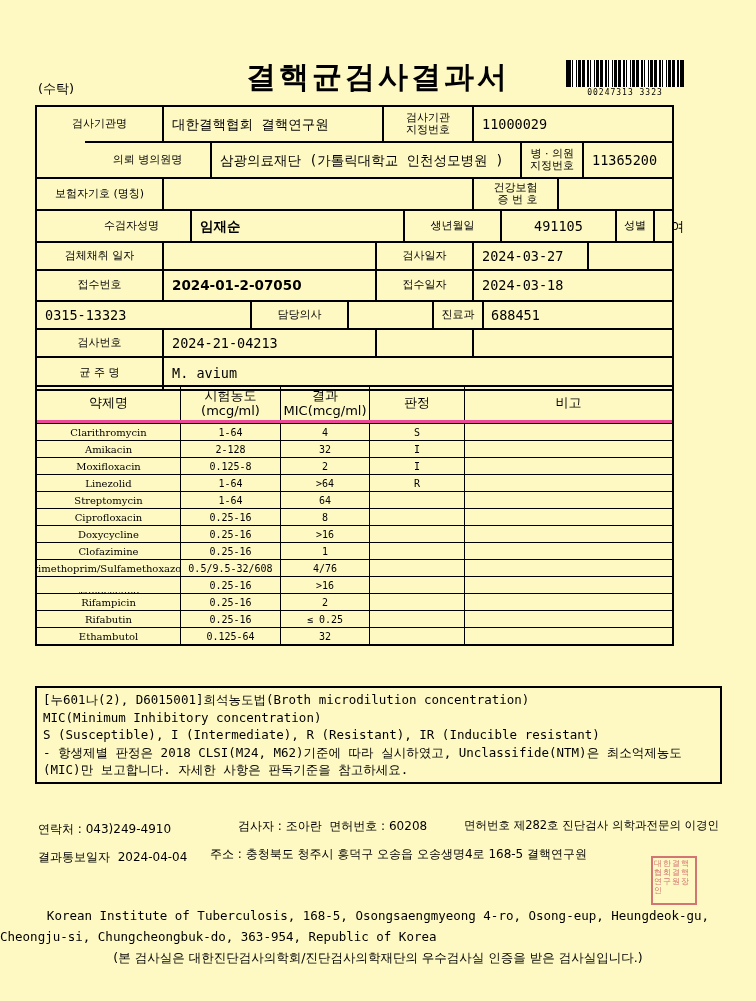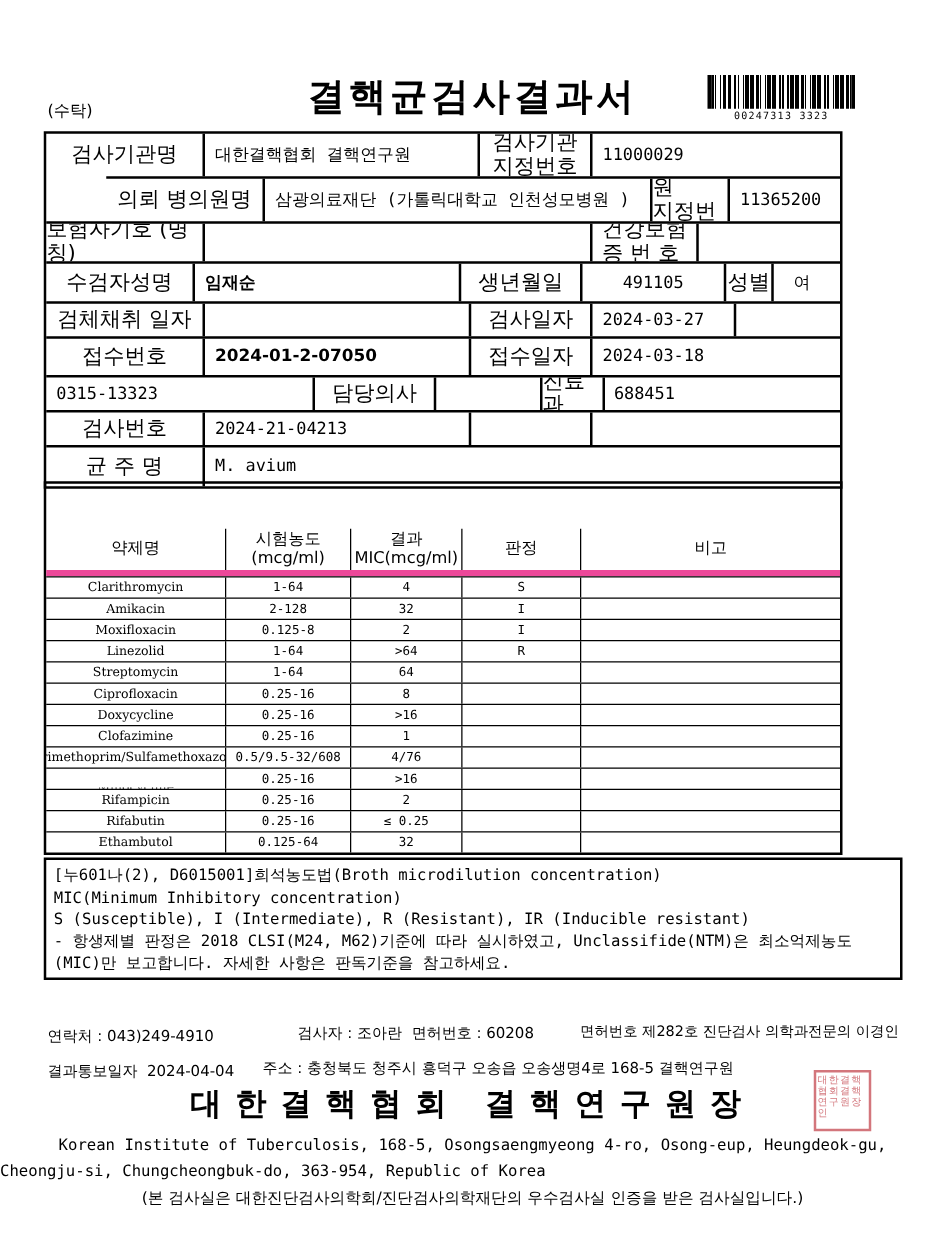--- a/index.html
+++ b/index.html
@@ -1,16 +1,16 @@
 <!DOCTYPE html>
 <html><head>
 <meta charset="utf-8">
 <style>
   html,body{margin:0;padding:0;background:#e8e8e8;}
-  #page{position:relative;width:756px;height:1001px;background:#ffffff;margin:0 auto;
+  #page{position:relative;width:756px;height:1001px;background:#fef9c3;margin:0 auto;
         font-family:"DejaVu Sans","Liberation Sans",sans-serif;color:#000;overflow:hidden;}
 
   
   .consign{position:absolute;left:38px;top:80px;font-size:13px;}
   .doc-title{position:absolute;left:0;right:0;top:57px;text-align:center;
              font-family:"DejaVu Serif","Liberation Serif",serif;
              font-size:30px;font-weight:bold;letter-spacing:3px;}
   .barcode{position:absolute;left:566px;top:60px;width:118px;}
   .barcode-bars{height:27px;
     background:repeating-linear-gradient(90deg,#000 0 2px,#fff 2px 3px,#000 3px 4px,#fff 4px 7px,
@@ -19,29 +19,29 @@
   .barcode-num{font-family:"DejaVu Sans Mono","Liberation Mono",monospace;
                font-size:8px;text-align:center;letter-spacing:1px;margin-top:1px;}
 
   
   #info-table{position:absolute;left:35px;top:105px;width:635px;border:2px solid #000;box-sizing:content-box;}
   .irow{display:flex;border-top:2px solid #000;}
   .irow:first-child{border-top:none;}
   .icell{box-sizing:border-box;display:flex;align-items:center;overflow:hidden;
          border-left:2px solid #000;font-size:13px;line-height:1.1;}
   .icell:first-child{border-left:none;}
-  .icell.l{justify-content:center;text-align:left;white-space:pre-line;font-size:17px;}
+  .icell.l{justify-content:center;text-align:right;white-space:pre-line;font-size:11px;}
   .icell.v,.icell.vb{padding-left:8px;font-family:"DejaVu Sans Mono","Liberation Mono",monospace;font-size:13.5px;}
   .icell.vb{font-weight:bold;font-family:"DejaVu Sans","Liberation Sans",sans-serif;}
   .icell.c{justify-content:center;font-family:"DejaVu Sans Mono","Liberation Mono",monospace;font-size:13.5px;padding-left:0;}
 
   
   #drug-table{position:absolute;left:35px;top:385px;width:635px;border:2px solid #000;box-sizing:content-box;}
   .drow{display:flex;border-top:1px solid #000;height:16px;}
-  .drow.dhead{border-top:none;height:33px;border-bottom:5px solid #ec4899;margin-top:36px;}
+  .drow.dhead{border-top:none;height:33px;border-bottom:3px solid #ec4899;}
   .dcell{box-sizing:border-box;display:flex;align-items:center;justify-content:center;text-align:center;
          border-left:1px solid #000;overflow:hidden;
          font-family:"DejaVu Sans Mono","Liberation Mono",monospace;font-size:10px;white-space:pre-line;}
   .dcell:first-child{border-left:none;font-family:"DejaVu Serif","Liberation Serif",serif;}
   .dhead .dcell{font-family:"DejaVu Sans","Liberation Sans",sans-serif;font-size:13px;line-height:1.15;}
 
   
   #notes-box{position:absolute;left:35px;top:686px;width:687px;border:2px solid #000;box-sizing:border-box;
              padding:3px 6px;font-family:"DejaVu Sans Mono","Liberation Mono",monospace;
              font-size:12.5px;line-height:17.5px;}
@@ -94,21 +94,21 @@
         <div class="icell v" style="width: 138px; flex: 0 0 auto;">11365200</div>
       </div>
       <div class="irow" style="height: 30px;">
         <div class="icell l" style="width: 125px; flex: 0 0 auto;">보험자기호 (명칭)</div>
         <div class="icell v" style="width: 310px; flex: 0 0 auto;"></div>
         <div class="icell l" style="width: 85px; flex: 0 0 auto;">건강보험
 증 번 호</div>
         <div class="icell v" style="width: 138px; flex: 0 0 auto;"></div>
       </div>
       <div class="irow" style="height: 30px;">
-        <div class="icell l" style="width: 117px; flex: 0 0 auto;">수검자성명</div>
+        <div class="icell l" style="width: 117px; flex: 0 0 auto; margin-left: 36px;">수검자성명</div>
         <div class="icell vb" style="width: 213px; flex: 0 0 auto;">임재순</div>
         <div class="icell l" style="width: 97px; flex: 0 0 auto;">생년월일</div>
         <div class="icell c" style="width: 115px; flex: 0 0 auto;">491105</div>
         <div class="icell l" style="width: 38px; flex: 0 0 auto;">성별</div>
         <div class="icell c" style="width: 47px; flex: 0 0 auto;">여</div>
       </div>
       <div class="irow" style="height: 26px;">
         <div class="icell l" style="width: 125px; flex: 0 0 auto;">검체채취 일자</div>
         <div class="icell v" style="width: 213px; flex: 0 0 auto;"></div>
         <div class="icell l" style="width: 97px; flex: 0 0 auto;">검사일자</div>
@@ -249,20 +249,19 @@
     <div>- 항생제별 판정은 2018 CLSI(M24, M62)기준에 따라 실시하였고, Unclassifide(NTM)은 최소억제농도</div>
     <div>(MIC)만 보고합니다. 자세한 사항은 판독기준을 참고하세요.</div>
   </div>
 
   <div class="ftxt contact">연락처 : 043)249-4910</div>
   <div class="ftxt examiner">검사자 : 조아란  면허번호 : 60208</div>
   <div class="ftxt doctor-license">면허번호 제282호 진단검사 의학과전문의 이경인</div>
   <div class="ftxt report-date">결과통보일자  2024-04-04</div>
   <div class="ftxt address-kr">주소 : 충청북도 청주시 흥덕구 오송읍 오송생명4로 168-5 결핵연구원</div>
 
-  <div class="org-title">대한결핵협회 결핵연구원장</div>
   <div class="stamp">대한결핵협회결핵연구원장인</div>
 
   <div class="addr-en1">Korean Institute of Tuberculosis, 168-5, Osongsaengmyeong 4-ro, Osong-eup, Heungdeok-gu,</div>
   <div class="addr-en2">Cheongju-si, Chungcheongbuk-do, 363-954, Republic of Korea</div>
   <div class="accreditation">(본 검사실은 대한진단검사의학회/진단검사의학재단의 우수검사실 인증을 받은 검사실입니다.)</div>
 
 </div>
 
 </body></html>

